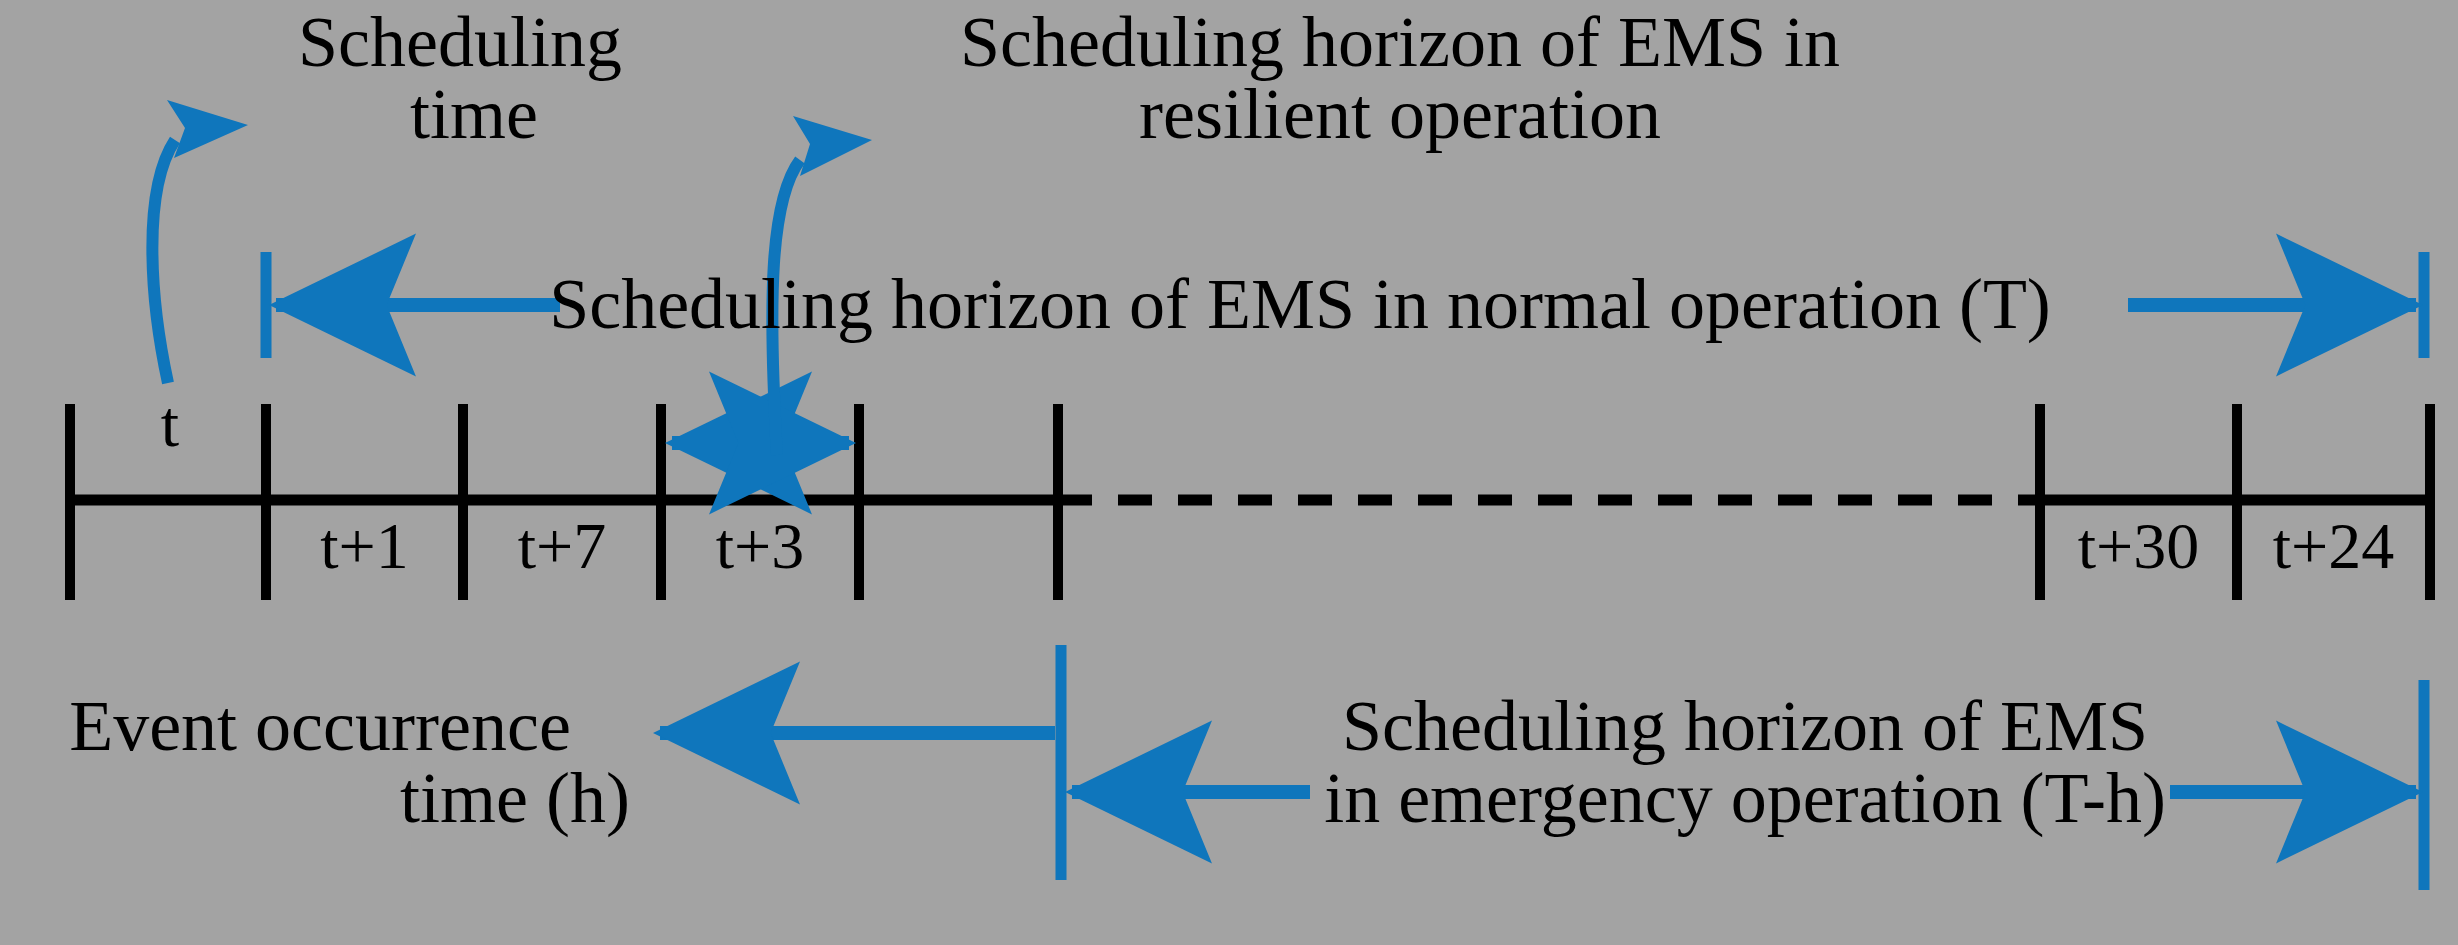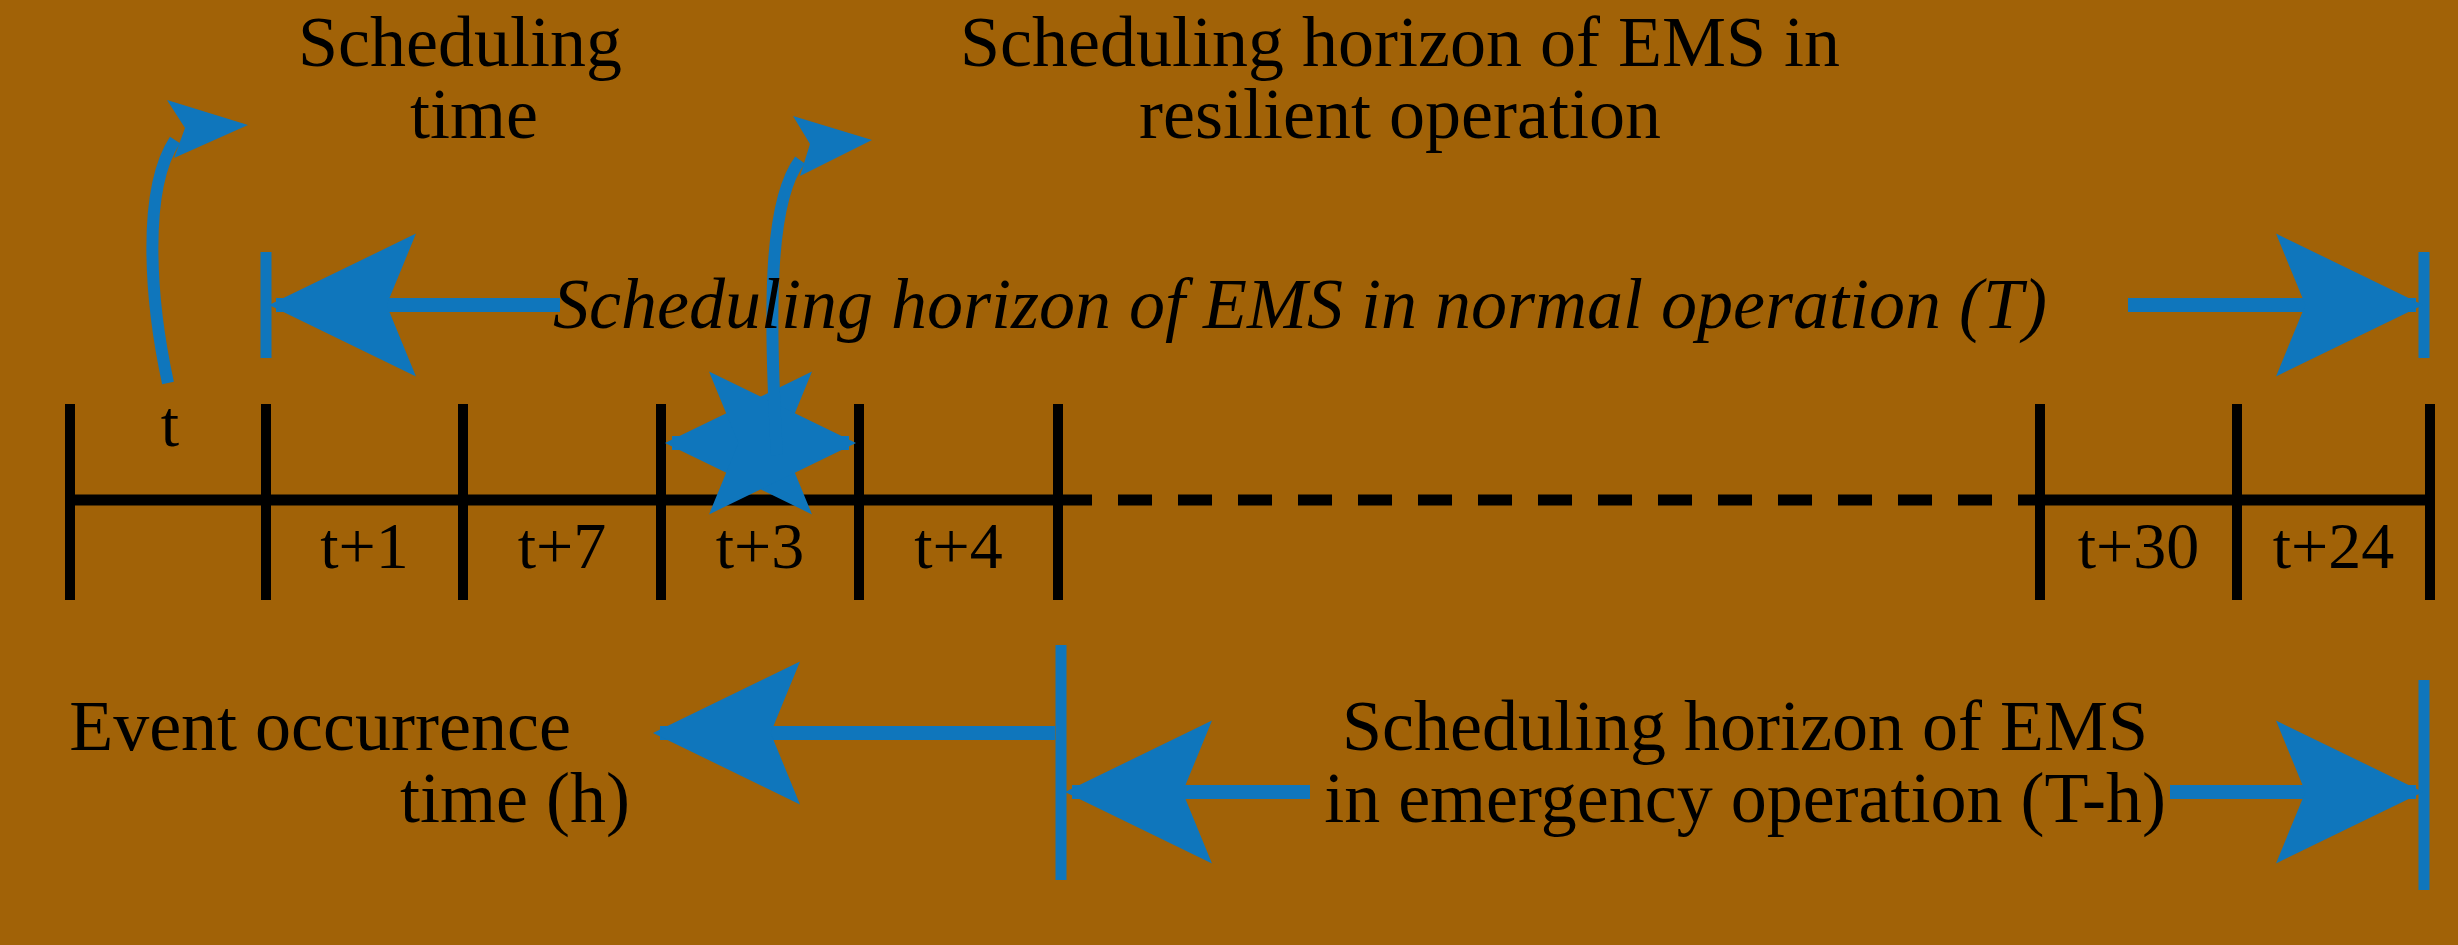--- a/index.html
+++ b/index.html
@@ -4,21 +4,21 @@
 <style>
   html, body {
     margin: 0;
     padding: 0;
     background: #ffffff;
   }
   #stage {
     position: relative;
     width: 2458px;
     height: 945px;
-    background: #a16207;
+    background: #a3a3a3;
     font-family: "Liberation Serif", "DejaVu Serif", serif;
     overflow: hidden;
   }
   #diagram-svg {
     position: absolute;
     left: 0; top: 0;
     width: 2458px;
     height: 945px;
   }
   .lbl {
@@ -100,28 +100,27 @@
       <line x1="2170" y1="792" x2="2416" y2="792" stroke="#0F76BC" stroke-width="14" marker-end="url(#arrBlueR)"></line>
     </g>
   </svg>
 
   <div class="lbl big" style="left:250px; top:6px; width:420px;">Scheduling</div>
   <div class="lbl big" style="left:264px; top:78px; width:420px;">time</div>
 
   <div class="lbl big" style="left:880px; top:6px; width:1040px;">Scheduling horizon of EMS in</div>
   <div class="lbl big" style="left:880px; top:78px; width:1040px;">resilient operation</div>
 
-  <div class="lbl big" style="left:470px; top:268px; width:1660px;font-style:italic;">Scheduling horizon of EMS in normal operation (T)</div>
+  <div class="lbl big" style="left:470px; top:268px; width:1660px;">Scheduling horizon of EMS in normal operation (T)</div>
 
   <div class="lbl tmark" style="left:130px; top:390px; width:80px;">t</div>
 
   <div class="lbl cell" style="left:266px; top:512px; width:197px;">t+1</div>
   <div class="lbl cell" style="left:463px; top:512px; width:198px;">t+7</div>
   <div class="lbl cell" style="left:661px; top:512px; width:198px;">t+3</div>
-  <div class="lbl cell" style="left:859px; top:512px; width:199px;">t+4</div>
   <div class="lbl cell" style="left:2040px; top:512px; width:197px;">t+30</div>
   <div class="lbl cell" style="left:2237px; top:512px; width:193px;">t+24</div>
 
   <div class="lbl big" style="left:10px; top:690px; width:620px;">Event occurrence</div>
   <div class="lbl big" style="left:10px; top:762px; width:620px;text-align:right;">time (h)</div>
 
   <div class="lbl big" style="left:1240px; top:690px; width:1010px;">Scheduling horizon of EMS</div>
   <div class="lbl big" style="left:1210px; top:762px; width:1070px;">in emergency operation (T-h)</div>
 
 </div>

